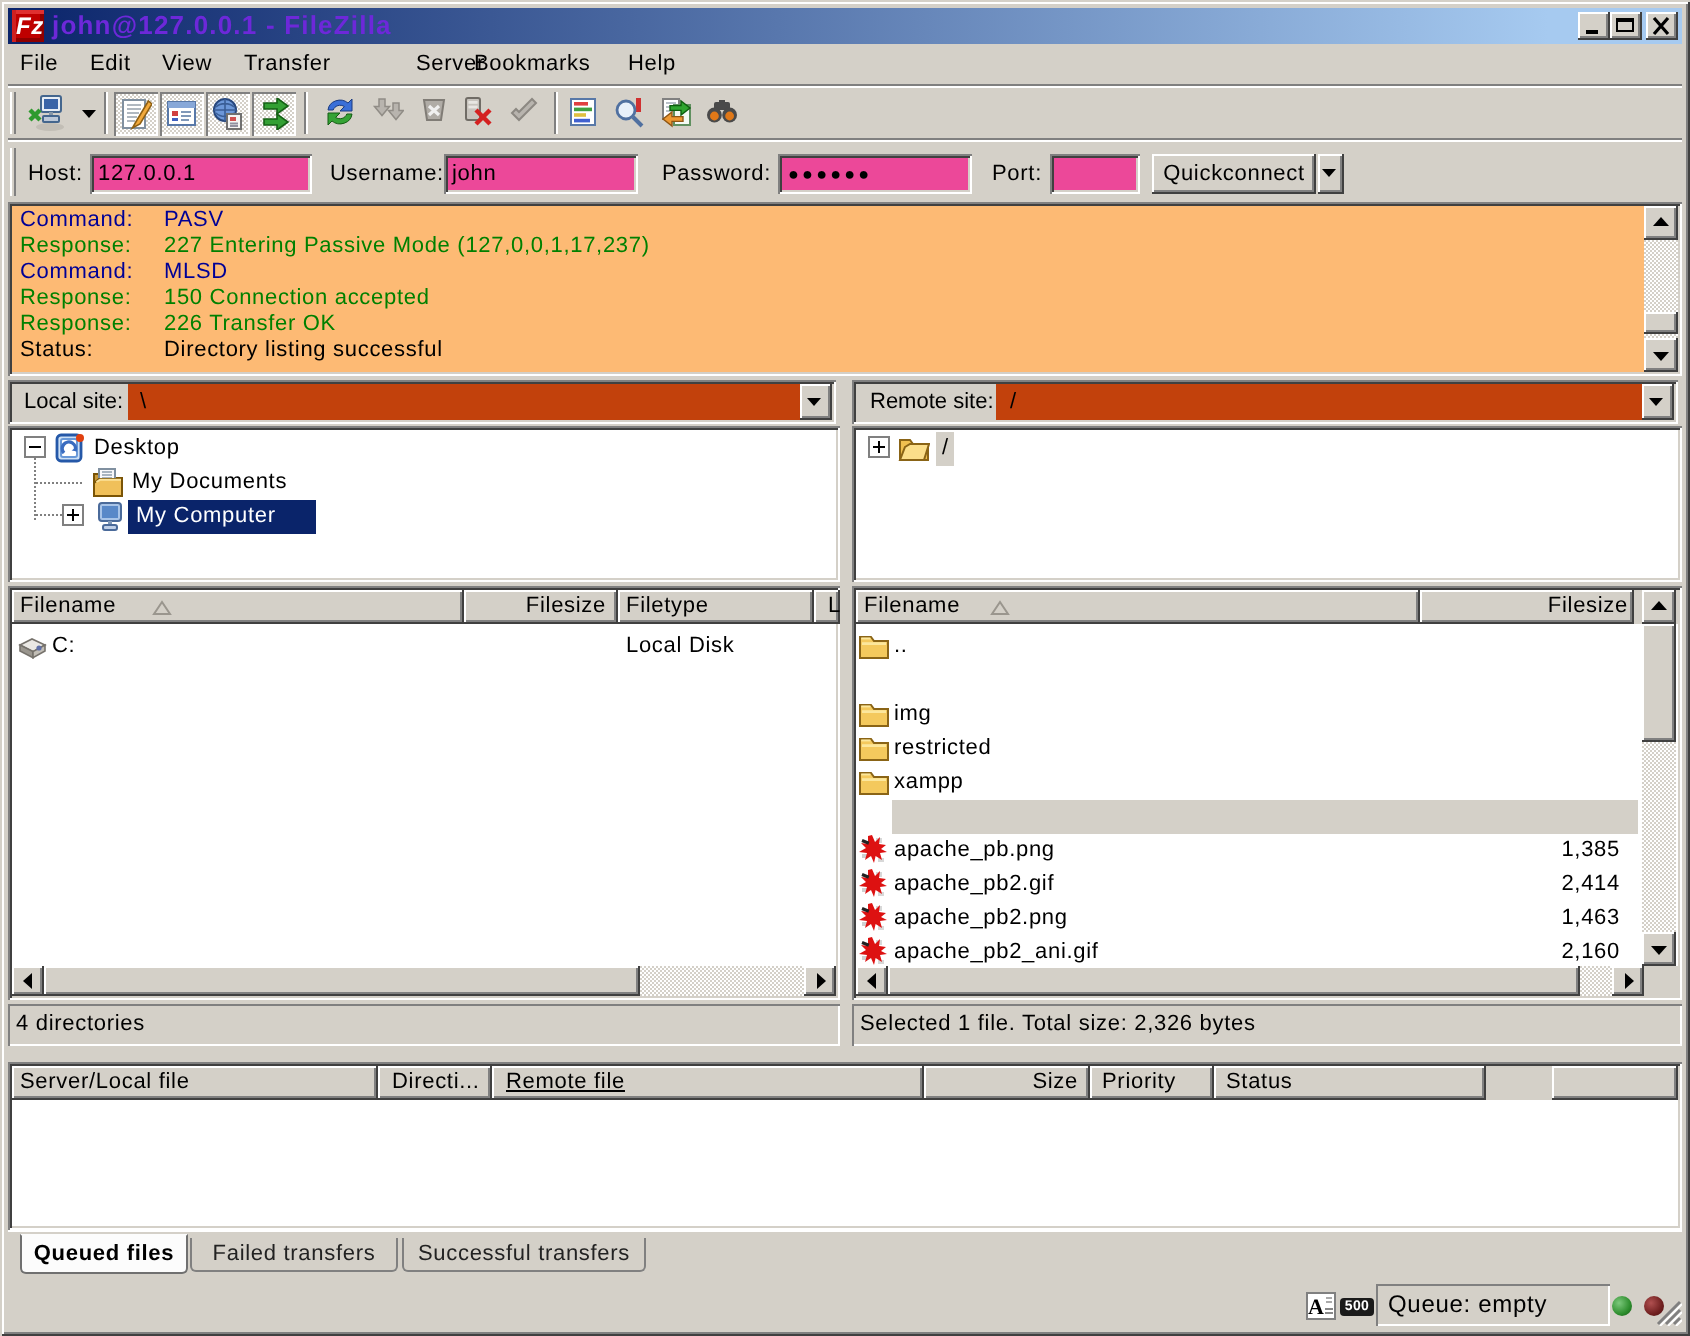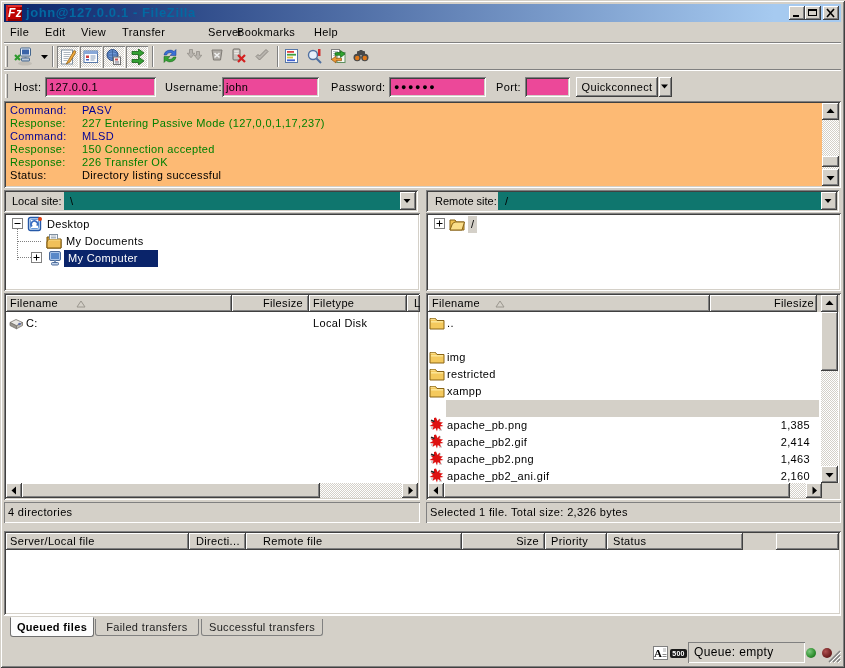--- a/index.html
+++ b/index.html
@@ -5,21 +5,21 @@
 * { margin:0; padding:0; box-sizing:border-box; }
 html,body { width:845px; height:668px; overflow:hidden; }
 body { font-family:"Liberation Sans",sans-serif; font-size:11px; color:#000; background:#D4D0C8; position:relative; letter-spacing:0.35px; }
 .abs { position:absolute; }
 #win { position:absolute; left:0; top:0; width:845px; height:668px; background:#D4D0C8;
   box-shadow: inset 1px 1px 0 #D4D0C8, inset -1px -1px 0 #404040, inset 2px 2px 0 #FFFFFF, inset -2px -2px 0 #808080;
 }
 .sunken2 { box-shadow: inset 1px 1px 0 #808080, inset -1px -1px 0 #FFFFFF, inset 2px 2px 0 #404040, inset -2px -2px 0 #D4D0C8; }
 .sunken1 { box-shadow: inset 1px 1px 0 #808080, inset -1px -1px 0 #FFFFFF; }
 .raised  { box-shadow: inset -1px -1px 0 #404040, inset 1px 1px 0 #FFFFFF, inset -2px -2px 0 #808080, inset 2px 2px 0 #D4D0C8; }
-.field { background:#0f766e; box-shadow: inset 1px 1px 0 #808080, inset -1px -1px 0 #FFFFFF, inset 2px 2px 0 #404040, inset -2px -2px 0 #D4D0C8; }
+.field { background:#c2410c; box-shadow: inset 1px 1px 0 #808080, inset -1px -1px 0 #FFFFFF, inset 2px 2px 0 #404040, inset -2px -2px 0 #D4D0C8; }
 .dither { background-image: conic-gradient(#FFFFFF 25%, #D4D0C8 0 50%, #FFFFFF 0 75%, #D4D0C8 0); background-size:2px 2px; }
 .groove-h { height:2px; border-top:1px solid #808080; border-bottom:1px solid #FFFFFF; }
 .sep-v { width:2px; border-left:1px solid #808080; border-right:1px solid #FFFFFF; }
 .grip-v { width:3px; border-left:1px solid #FFFFFF; border-right:1px solid #808080; }
 svg { display:block; }
 .toggle { position:absolute; top:2px; width:22px; height:22px; padding:3px;
   background-image: conic-gradient(#FFFFFF 25%, #D4D0C8 0 50%, #FFFFFF 0 75%, #D4D0C8 0); background-size:2px 2px;
   box-shadow: inset 1px 1px 0 #808080, inset -1px -1px 0 #FFFFFF; }
 .ilbl { position:absolute; line-height:22px; }
 .logrow { height:13px; line-height:13px; white-space:nowrap; }
@@ -60,21 +60,21 @@
 <div class="abs" style="left:6px; top:5px; width:16px; height:16px;" id="fzicon">
       <svg width="16" height="16" viewBox="0 0 16 16">
         <rect x="0" y="0" width="16" height="16" fill="#BF0000"></rect>
         <rect x="0" y="0" width="16" height="2" fill="#E03030"></rect>
         <rect x="0" y="0" width="2" height="16" fill="#D02020"></rect>
         <rect x="14" y="2" width="2" height="14" fill="#8F0000"></rect>
         <rect x="2" y="14" width="14" height="2" fill="#8F0000"></rect>
         <text x="2" y="12" font-family="Liberation Sans" font-weight="bold" font-style="italic" font-size="12" fill="#fff">Fz</text>
       </svg>
     </div>
-<div class="abs" style="left:26px; top:4px; height:30px; line-height:18px; color:#0369a1; font-weight:bold; font-size:13px; letter-spacing:0.6px;">john@127.0.0.1 - FileZilla</div>
+<div class="abs" style="left:26px; top:4px; height:30px; line-height:18px; color:#6d28d9; font-weight:bold; font-size:13px; letter-spacing:0.6px;">john@127.0.0.1 - FileZilla</div>
 <div class="abs raised" id="btn-min" style="left:789px; top:6px; width:16px; height:14px; background:#D4D0C8;">
       <svg width="16" height="14">
         <rect x="4" y="9" width="6" height="2" fill="#000"></rect>
       </svg>
     </div>
 <div class="abs raised" id="btn-max" style="left:805px; top:6px; width:16px; height:14px; background:#D4D0C8;">
       <svg width="16" height="14">
         <rect x="3.5" y="3.5" width="8" height="6" fill="none" stroke="#000"></rect>
         <rect x="3" y="3" width="9" height="2" fill="#000"></rect>
       </svg>
@@ -469,21 +469,21 @@
 </div>
 </div>
 
 <div class="abs sunken1" style="left:4px; top:502px; width:416px; height:21px; background:#D4D0C8; line-height:21px; padding-left:4px;">4 directories</div>
 <div class="abs sunken1" style="left:426px; top:502px; width:415px; height:21px; background:#D4D0C8; line-height:21px; padding-left:4px;">Selected 1 file. Total size: 2,326 bytes</div>
 
 <div class="abs sunken2" id="queue" style="left:4px; top:531px; width:837px; height:84px; background:#fff; overflow:hidden;">
 <div class="abs" style="left:2px; top:2px; width:833px; height:17px; background:#D4D0C8;">
 <div class="hcol" style="left:0; width:183px;">Server/Local file</div>
 <div class="hcol" style="left:183px; width:57px; padding-left:7px;">Directi...</div>
-<div class="hcol" style="left:240px; width:216px; padding-left:17px;">Remote file</div>
+<div class="hcol" style="left:240px; width:216px; padding-left:7px;text-decoration:underline;">Remote file</div>
 <div class="hcol hcolr" style="left:456px; width:83px;">Size</div>
 <div class="hcol" style="left:539px; width:62px; padding-left:6px;">Priority</div>
 <div class="hcol" style="left:601px; width:136px; padding-left:6px;">Status</div>
 <div class="hcol" style="left:770px; width:63px;"></div>
 </div>
 </div>
 
 <div class="abs" id="tabs" style="left:4px; top:615px; width:837px; height:25px;">
 <div class="abs" style="left:0; top:0; width:837px; height:1px; background:#FFFFFF;"></div>
 <div class="abs" style="left:91px; top:4px; width:104px; height:17px; background:#D4D0C8; border:1px solid #808080; border-top:none; border-radius:0 0 3px 3px; line-height:16px; text-align:center; color:#222;">Failed transfers</div>

